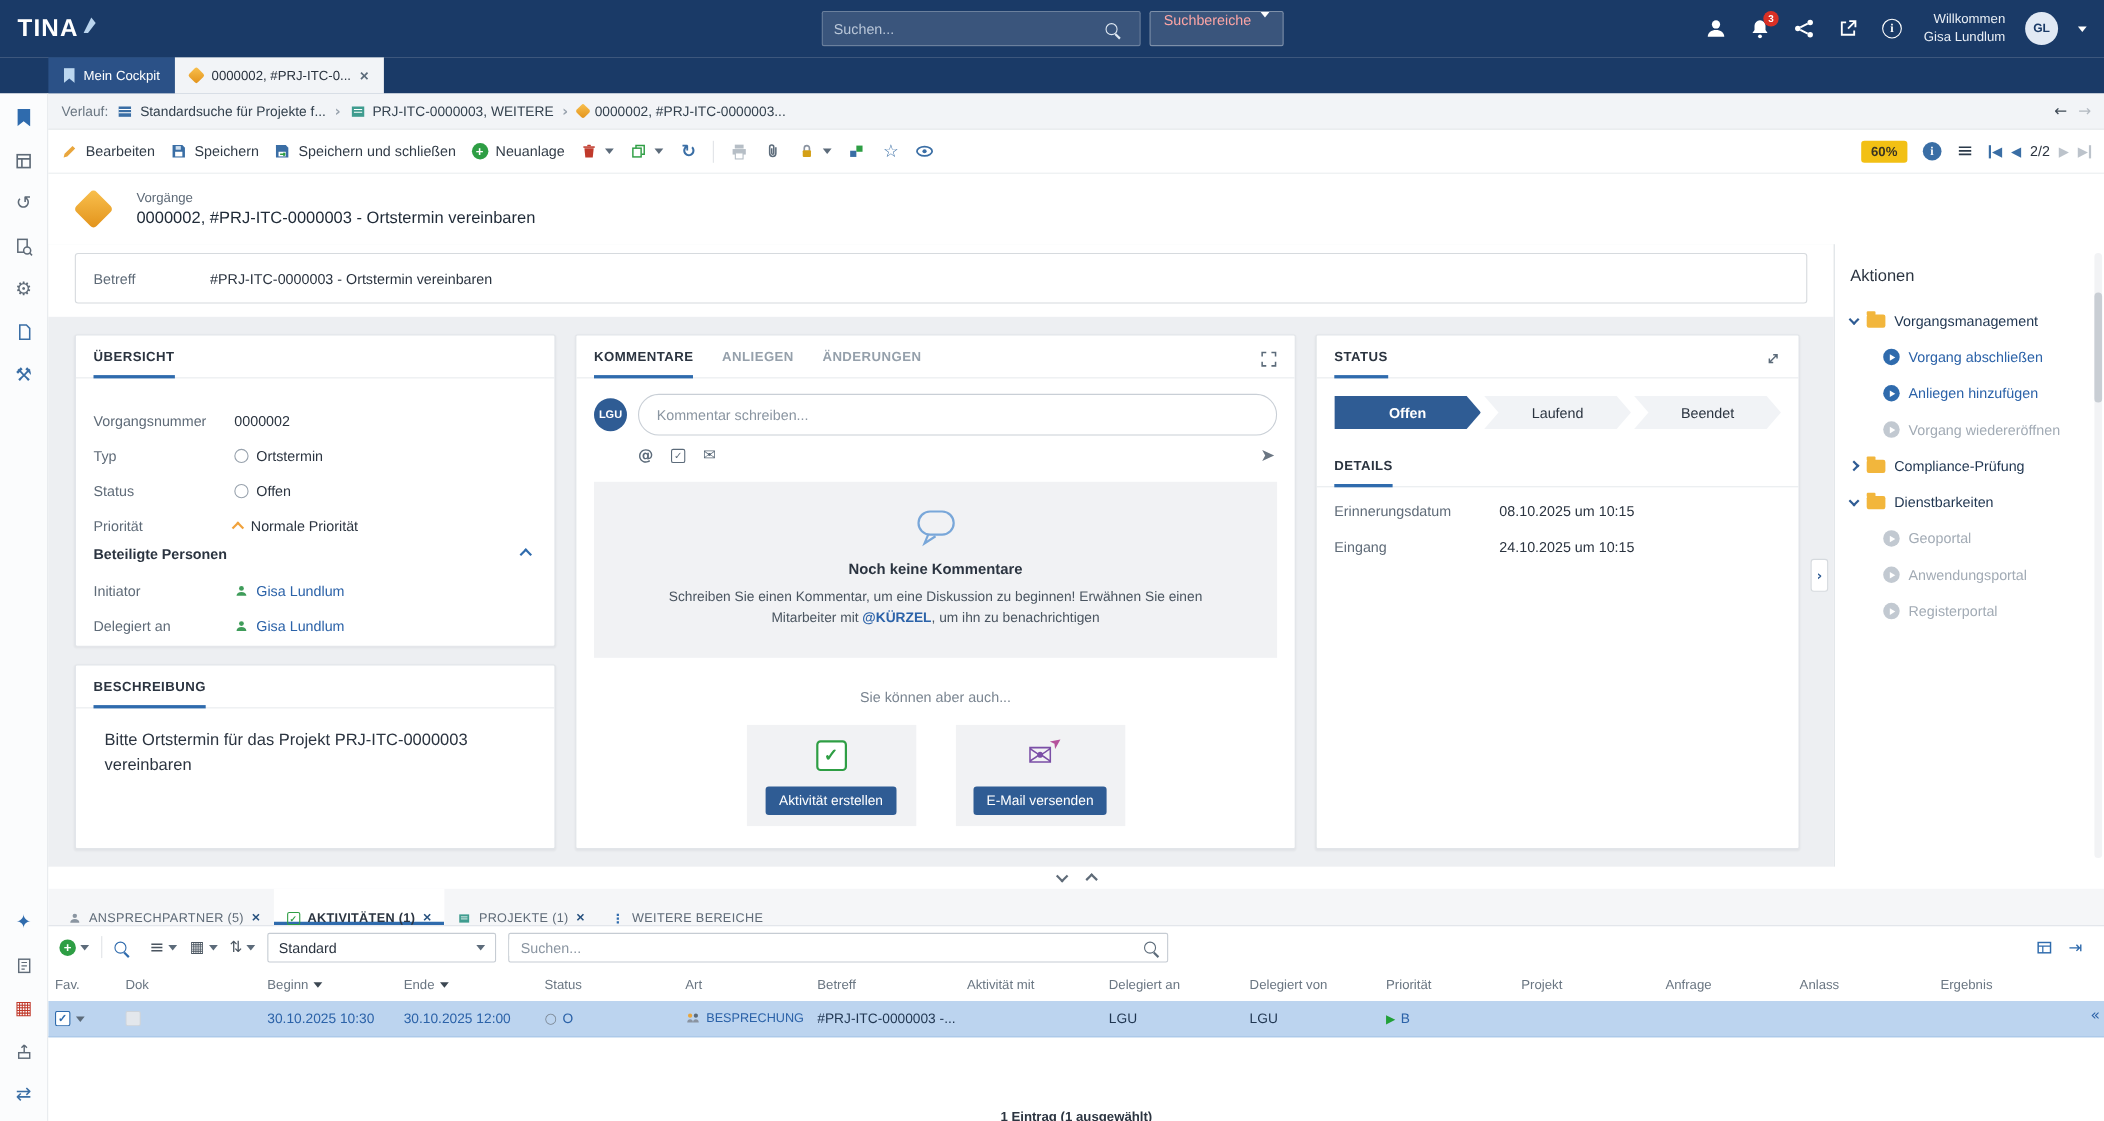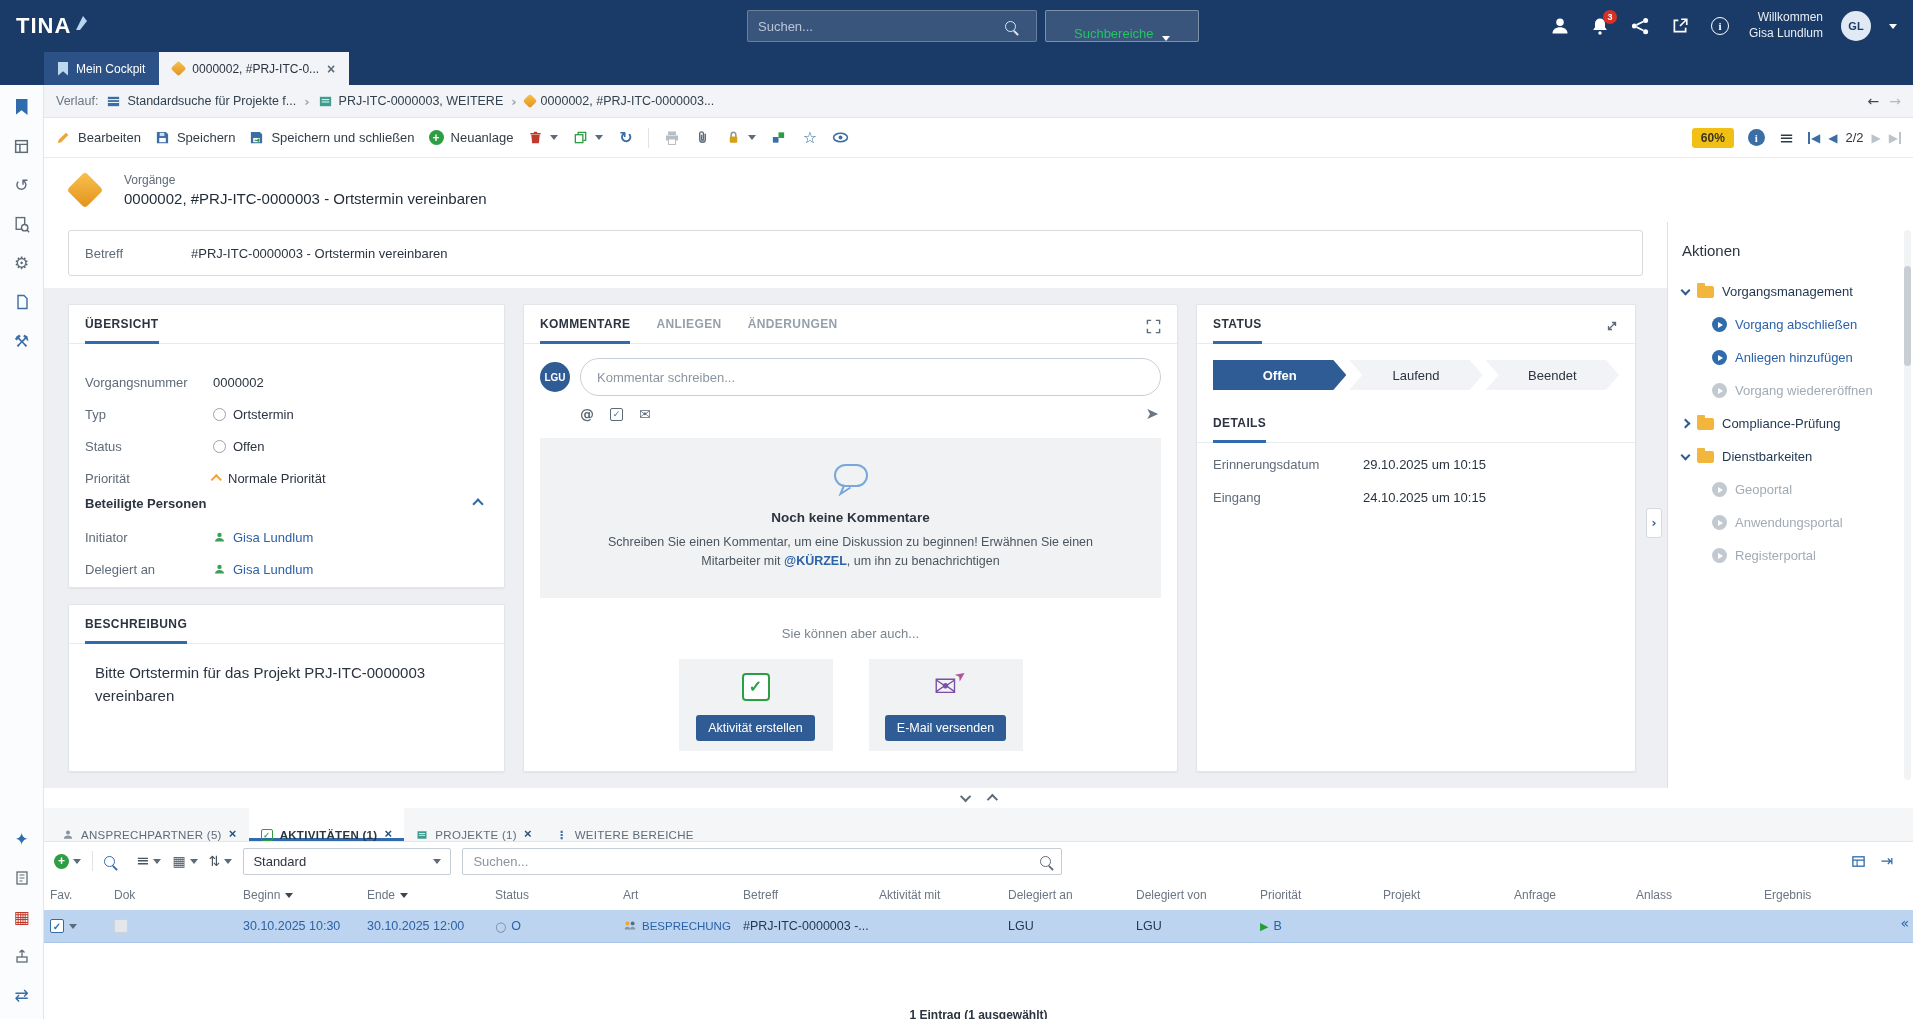--- a/index.html
+++ b/index.html
@@ -10,21 +10,21 @@
 
 
 .topbar{height:52px;background:#1a3a67;display:flex;align-items:center;padding:0 16px;position:relative;flex:none;color:#fff}
 .logo{display:flex;align-items:flex-start;gap:3px}
 .logo-text{font-size:22px;font-weight:bold;letter-spacing:1px;color:#fff}
 .logo-mark{width:14px;height:16px;margin-top:2px}
 .top-center{position:absolute;left:747px;top:10px;display:flex;gap:8px}
 .top-search{width:290px;height:32px;background:rgba(255,255,255,.14);border:1px solid rgba(255,255,255,.25);border-radius:2px;display:flex;align-items:center;padding:0 10px}
 .top-search input{flex:1;background:transparent;border:none;outline:none;color:#e8eef5;font-size:13px;font-family:inherit}
 .top-search input::placeholder{color:#b9c6d8}
-.scope-btn{height:32px;background:rgba(255,255,255,.14);border:1px solid rgba(255,255,255,.35);border-radius:2px;display:flex;align-items:flex-end;gap:8px;padding:0 28px;color:#22c55e;cursor:pointer}
+.scope-btn{height:32px;background:rgba(255,255,255,.14);border:1px solid rgba(255,255,255,.35);border-radius:2px;display:flex;align-items:flex-start;gap:8px;padding:0 12px;color:#fca5a5;cursor:pointer}
 .top-right{margin-left:auto;display:flex;align-items:center;gap:18px}
 .top-icon{width:22px;height:22px;position:relative;display:flex;align-items:center;justify-content:center;cursor:pointer}
 .badge{position:absolute;top:-5px;right:-6px;background:#d93025;color:#fff;border-radius:8px;font-size:9px;min-width:14px;height:14px;line-height:14px;text-align:center;padding:0 3px;font-weight:bold}
 .info-circle{width:18px;height:18px;border:1.6px solid #fff;border-radius:50%;color:#fff;font-size:11px;font-weight:bold;display:flex;align-items:center;justify-content:center;font-family:"Liberation Serif",serif}
 .welcome{text-align:right;font-size:12px;line-height:1.3;color:#e8eef5}
 .avatar{width:30px;height:30px;border-radius:50%;background:#e1e9f4;color:#1a3a67;font-size:11px;font-weight:bold;display:flex;align-items:center;justify-content:center}
 .caret{width:0;height:0;border-left:4px solid transparent;border-right:4px solid transparent;border-top:5px solid #9aa9bd;display:inline-block}
 .caret.light{border-top-color:#fff}
 .caret.dark{border-top-color:#5c6b7a}
 
@@ -568,21 +568,21 @@
                 <span class="step first active">Offen</span>
                 <span class="step mid">Laufend</span>
                 <span class="step mid">Beendet</span>
               </div>
               <div class="card-head" style="margin-top:6px">
                 <span class="card-tab">DETAILS</span>
               </div>
               <div class="det-body">
                 <div class="det-row">
                   <span class="flabel">Erinnerungsdatum</span>
-                  <span>29.10.2025 um 10:15</span>
+                  <span>08.10.2025 um 10:15</span>
                 </div>
                 <div class="det-row">
                   <span class="flabel">Eingang</span>
                   <span>24.10.2025 um 10:15</span>
                 </div>
               </div>
             </div>
             <span class="handle g">›</span>
           </div>
         </div>

